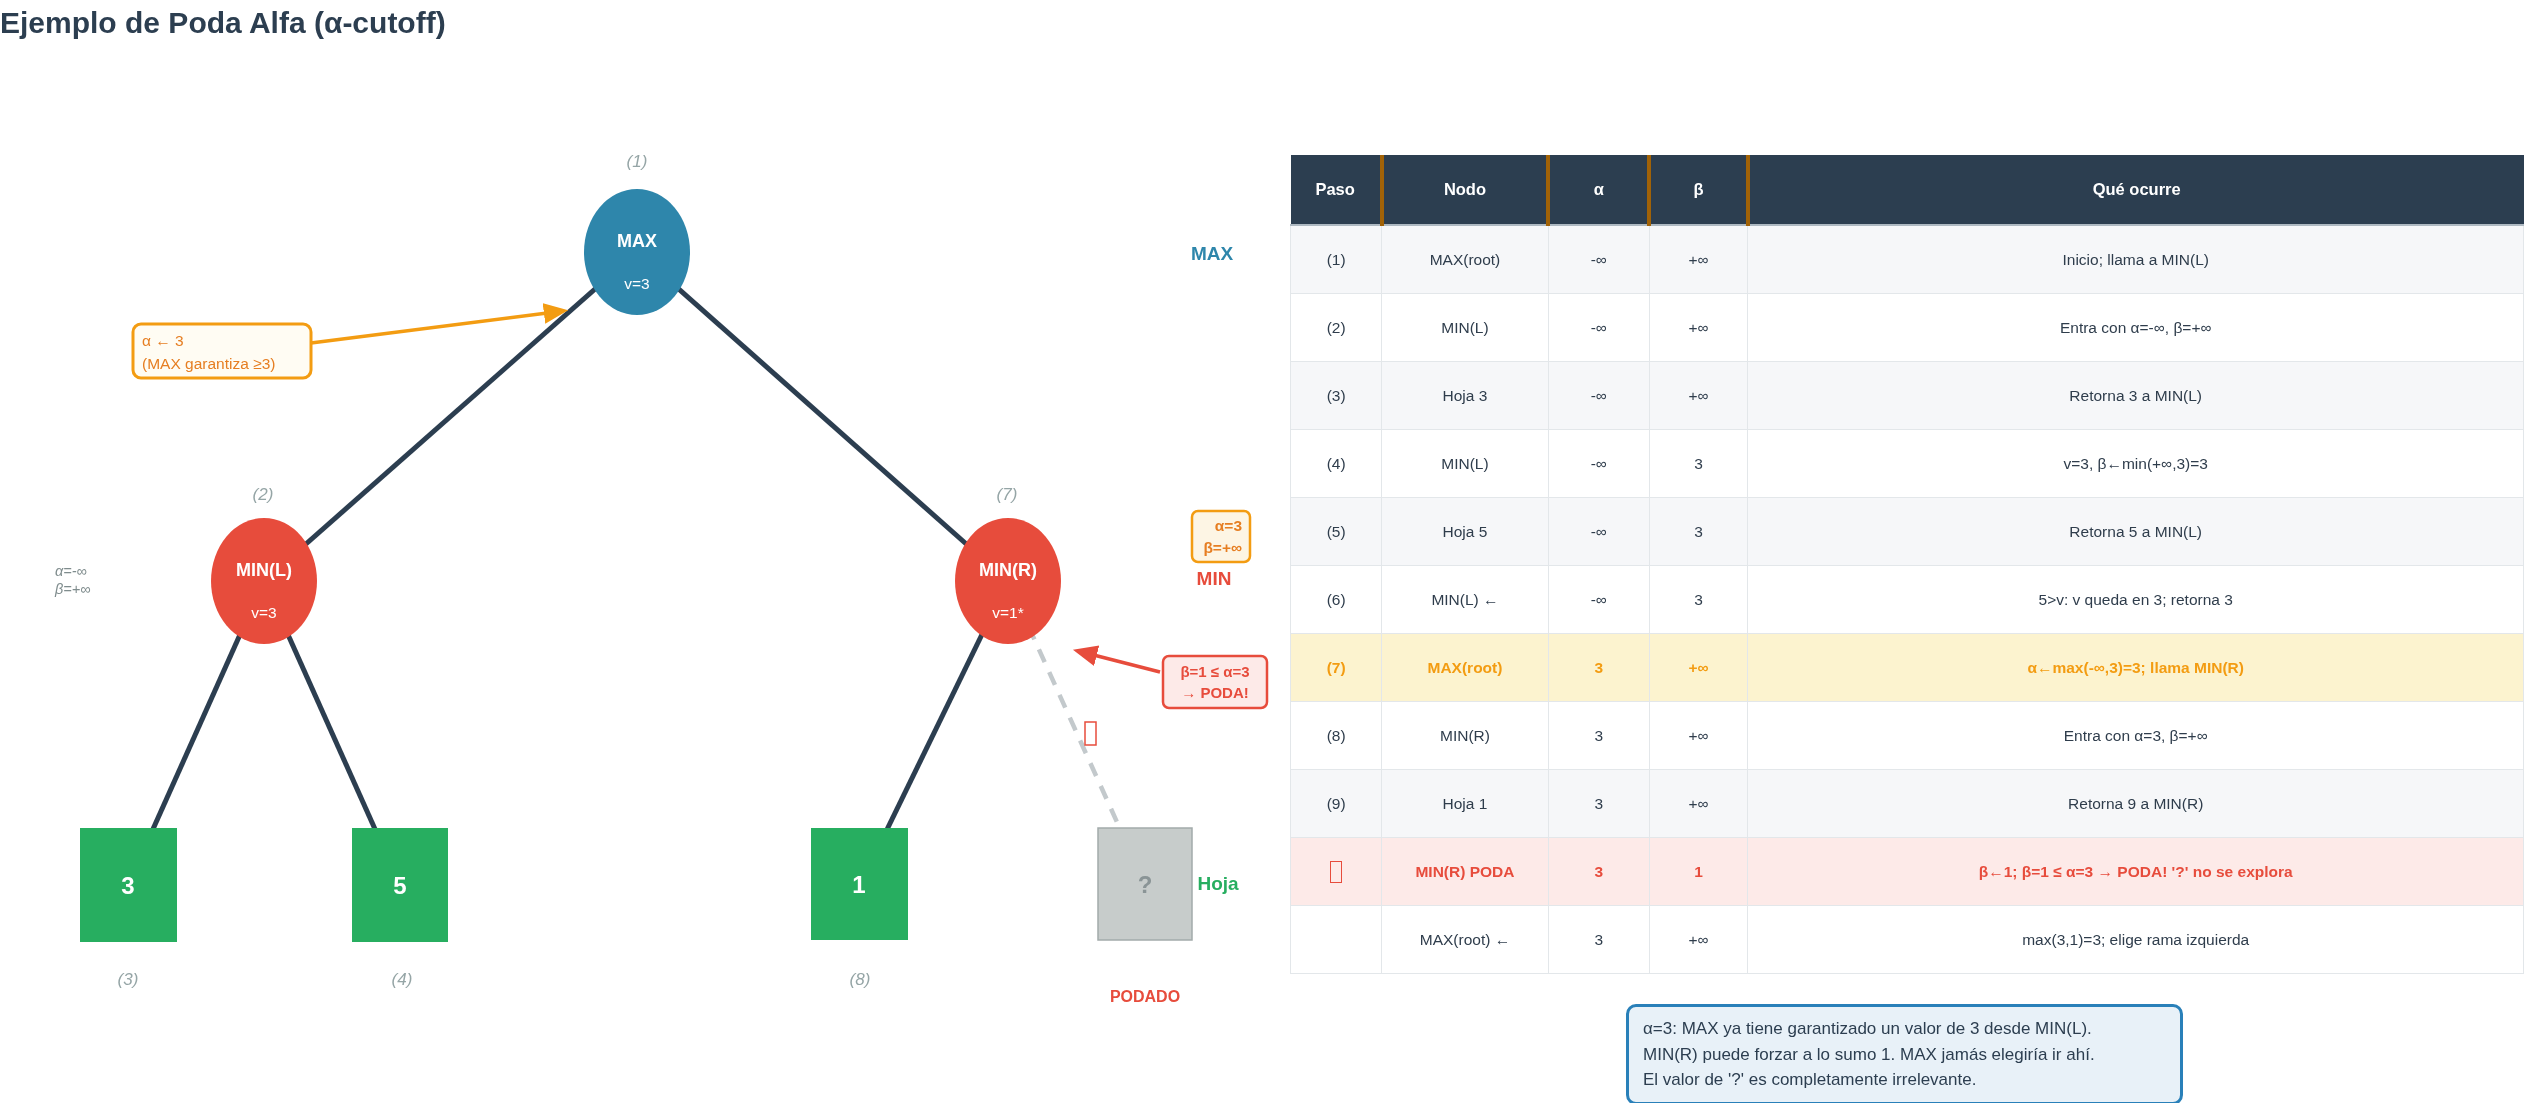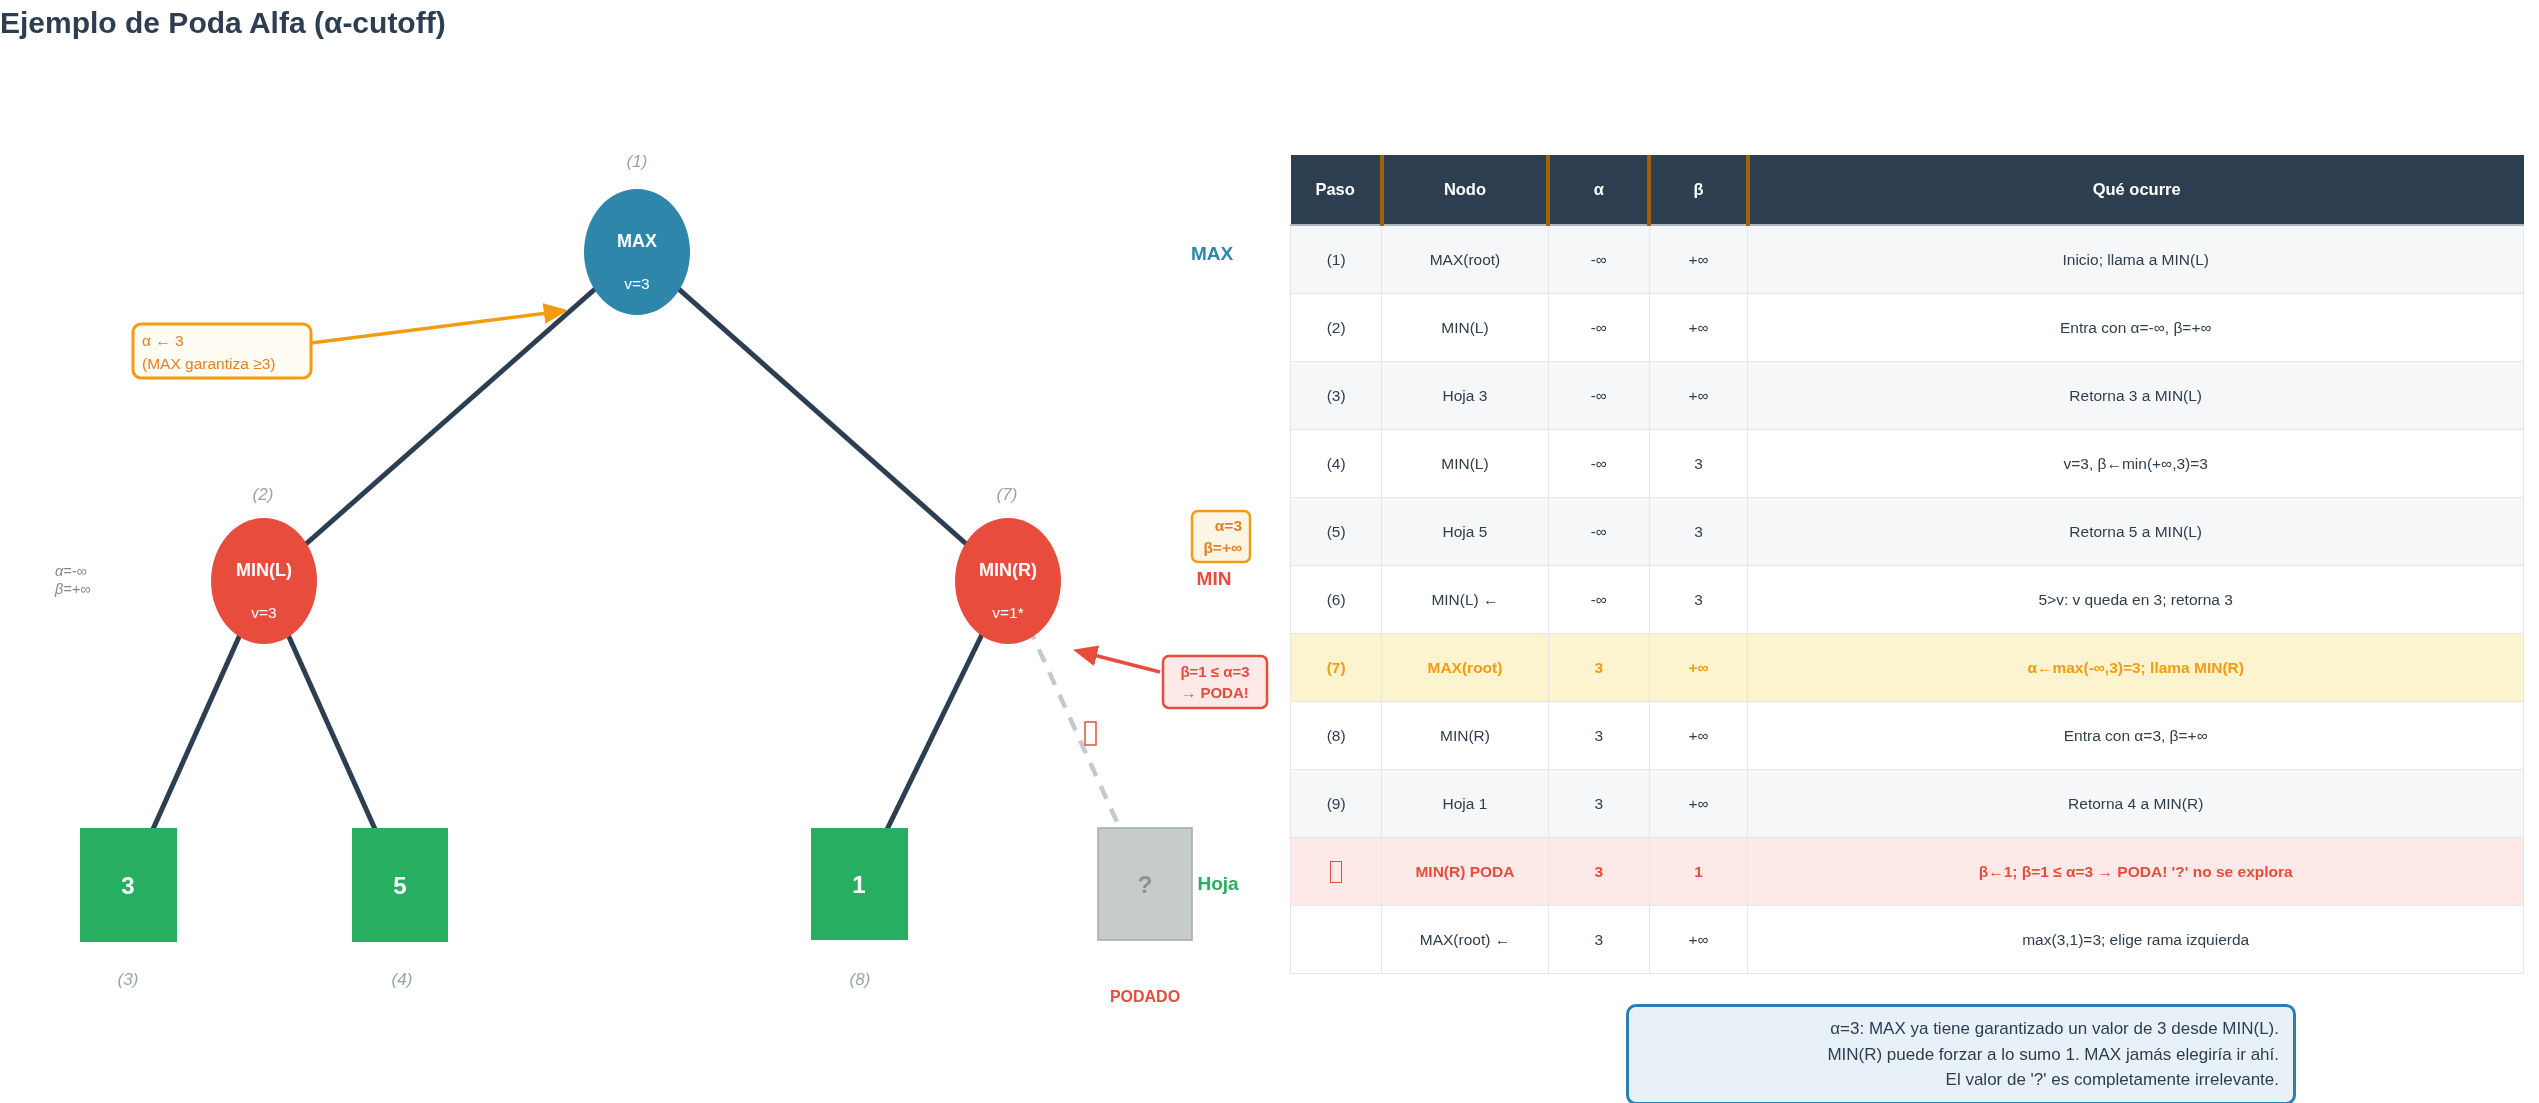--- a/index.html
+++ b/index.html
@@ -24,23 +24,23 @@
      border-right:4px solid #a16207;border-bottom:2px solid #aeb9c2;}
   th:last-child{border-right:none;margin-top:32px;}
   td{height:67px;text-align:center;font-size:15.5px;color:#2f3d4c;
      border:1px solid #e3e7ea;padding:0 8px;}
   .row-striped td{background:#f6f7f9;}
   .row-plain td{background:#ffffff;}
   .row-orange td{background:#fcf3cf;color:#f39c12;font-weight:bold;}
   .row-red td{background:#fdeae8;color:#e74c3c;font-weight:bold;}
   .tofu{display:inline-block;width:10px;height:20px;border:1.5px solid #e74c3c;vertical-align:middle;}
   
-  .note-box{position:absolute;left:1626px;top:1004px;width:670px;box-sizing:border-box;
+  .note-box{position:absolute;left:1626px;top:1004px;width:557px;box-sizing:border-box;
             background:#e8f1f8;border:3px solid #2980b9;border-radius:10px;
-            padding:9px 14px;text-align:right;font-size:17px;color:#2c3e50;line-height:1.5;}
+            padding:9px 14px;text-align:left;font-size:17px;color:#2c3e50;line-height:1.5;}
 </style>
 </head>
 <body>
 
 <div class="title">Ejemplo de Poda Alfa (α-cutoff)</div>
 
 <svg class="tree" width="1290" height="1103" viewBox="0 0 1290 1103">
   <defs>
     <marker id="arrow-orange" markerWidth="8" markerHeight="7" refX="5.5" refY="3" orient="auto">
       <path d="M0,0 L7,3 L0,6 Z" fill="#f39c12"></path>
@@ -184,21 +184,21 @@
           <td>MIN(R)</td>
           <td>3</td>
           <td>+∞</td>
           <td>Entra con α=3, β=+∞</td>
         </tr>
         <tr class="row-striped">
           <td>(9)</td>
           <td>Hoja 1</td>
           <td>3</td>
           <td>+∞</td>
-          <td>Retorna 4 a MIN(R)</td>
+          <td>Retorna 9 a MIN(R)</td>
         </tr>
         <tr class="row-red">
           <td><span class="tofu"></span></td>
           <td>MIN(R) PODA</td>
           <td>3</td>
           <td>1</td>
           <td>β←1; β=1 ≤ α=3 → PODA! '?' no se explora</td>
         </tr>
         <tr class="row-plain">
           <td></td>

